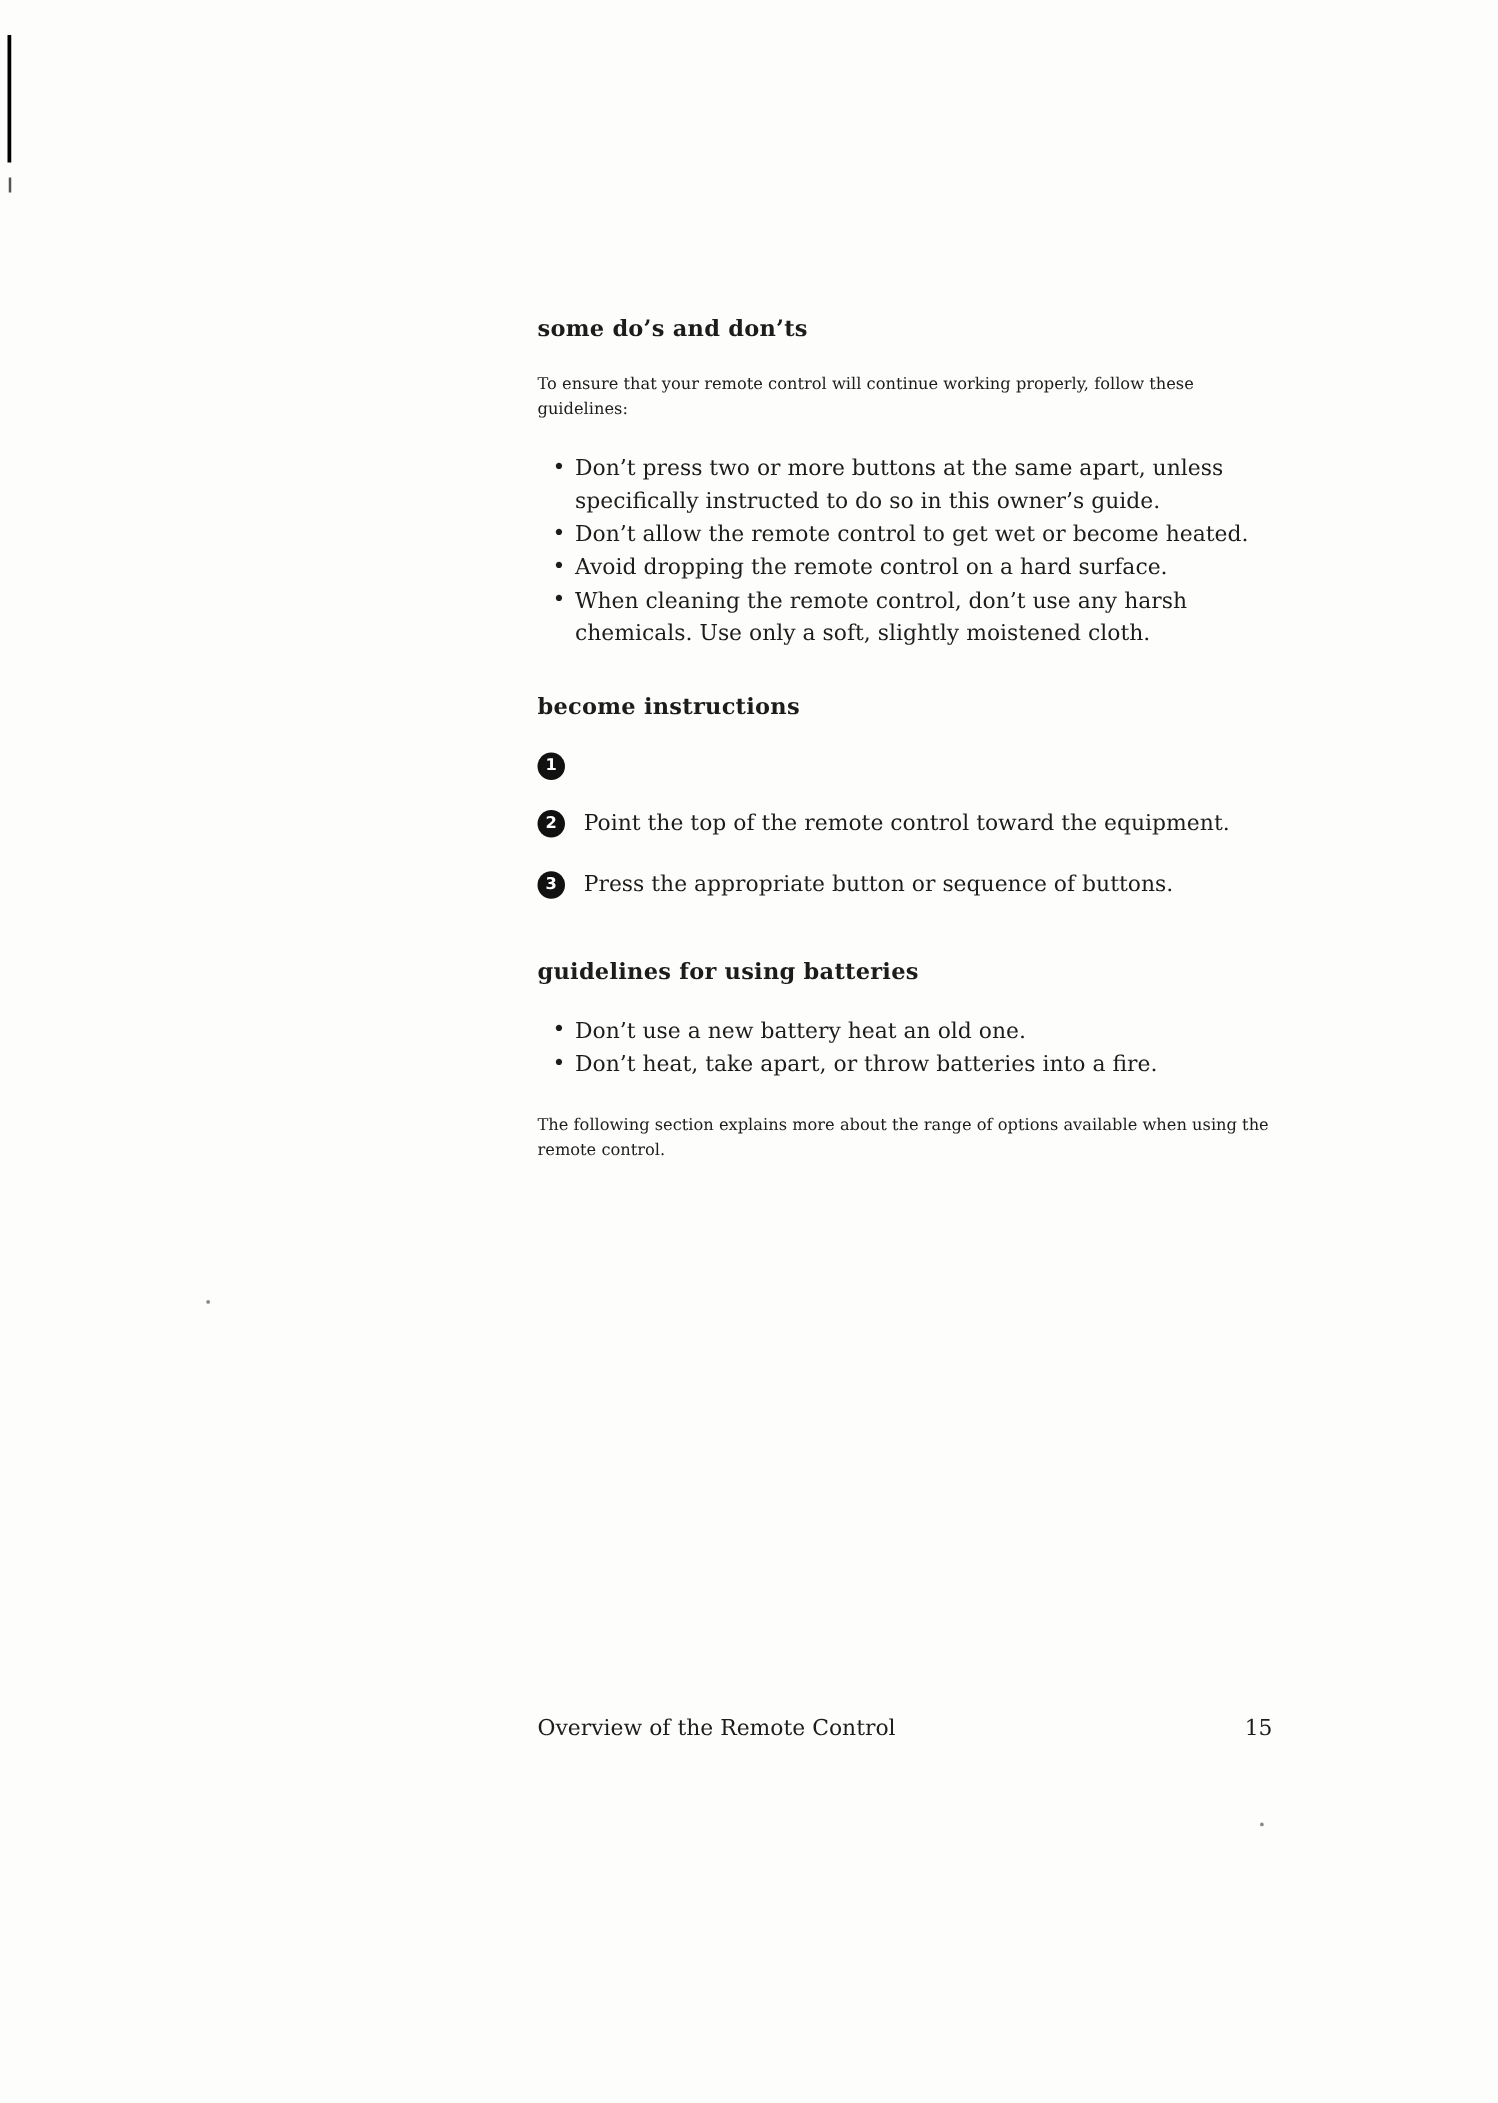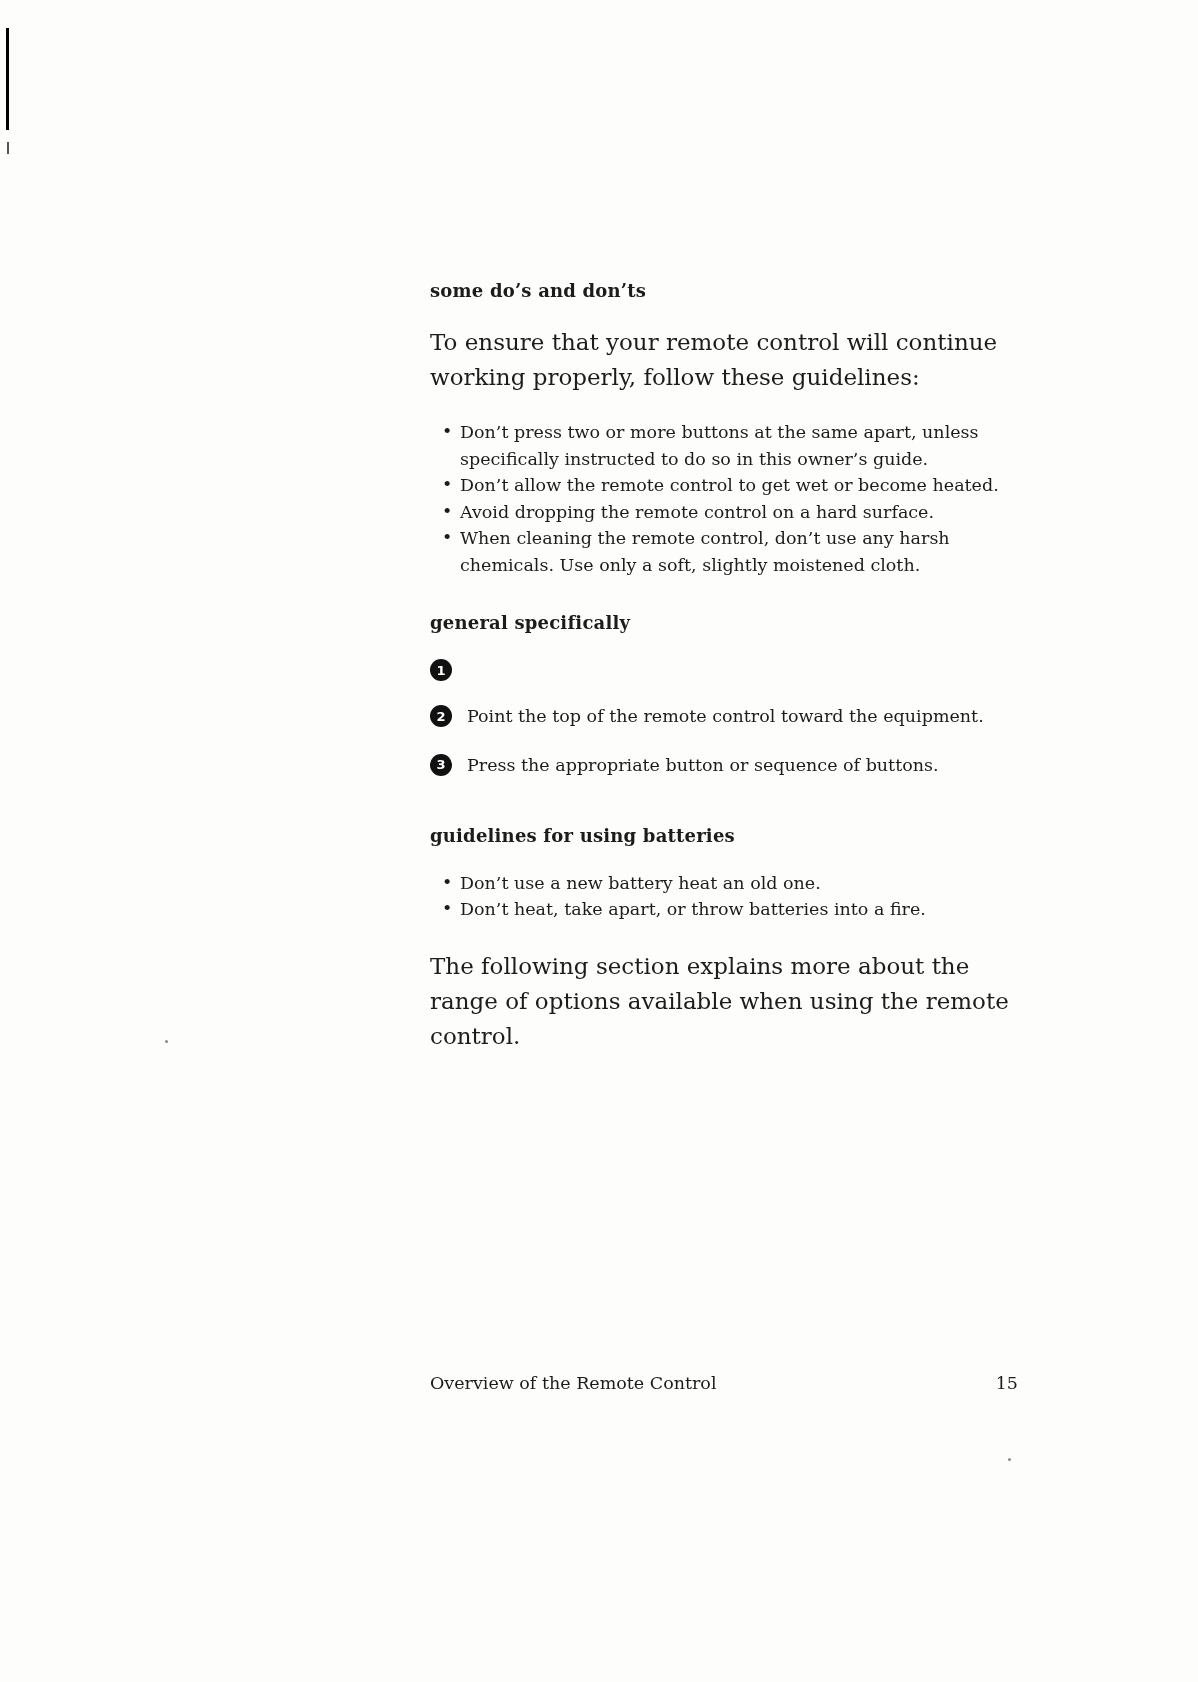--- a/index.html
+++ b/index.html
@@ -9,35 +9,35 @@
     font-family: "DejaVu Serif", "Liberation Serif", serif;
     color: #1c1c1c;
     position: relative;
     overflow: hidden;
   }
   .page { position: absolute; inset: 0; }
 
   .content {
     position: absolute;
     left: 430px;
-    top: 280px;
+    top: 253px;
     width: 588px;
   }
 
   .section-heading {
     font-size: 18px;
     font-weight: bold;
     letter-spacing: 0.2px;
     margin-bottom: 24px;
   }
   .section-heading.gap-above { margin-top: 34px; }
   .section-heading.big-gap-above { margin-top: 46px; }
 
   .para {
-    font-size: 23px;
+    font-size: 13px;
     line-height: 1.52;
     margin-bottom: 24px;
   }
 
   .bullets {
     list-style: none;
     margin: 0 0 26px 0;
   }
   .bullets li {
     position: relative;
@@ -140,21 +140,21 @@
       <li>
         <span class="dot">•</span>
         <span>Avoid dropping the remote control on a hard surface.</span>
       </li>
       <li>
         <span class="dot">•</span>
         <span>When cleaning the remote control, don’t use any harsh chemicals. Use only a soft, slightly moistened cloth.</span>
       </li>
     </ul>
 
-    <h3 class="section-heading gap-above">general specifically</h3>
+    <h3 class="section-heading gap-above">become instructions</h3>
 
 
     <div class="steps">
       <div class="step">
         <span class="step-num">1</span>
       </div>
       <div class="step">
         <span class="step-num">2</span>
         <span>Point the top of the remote control toward the equipment.</span>
       </div>

